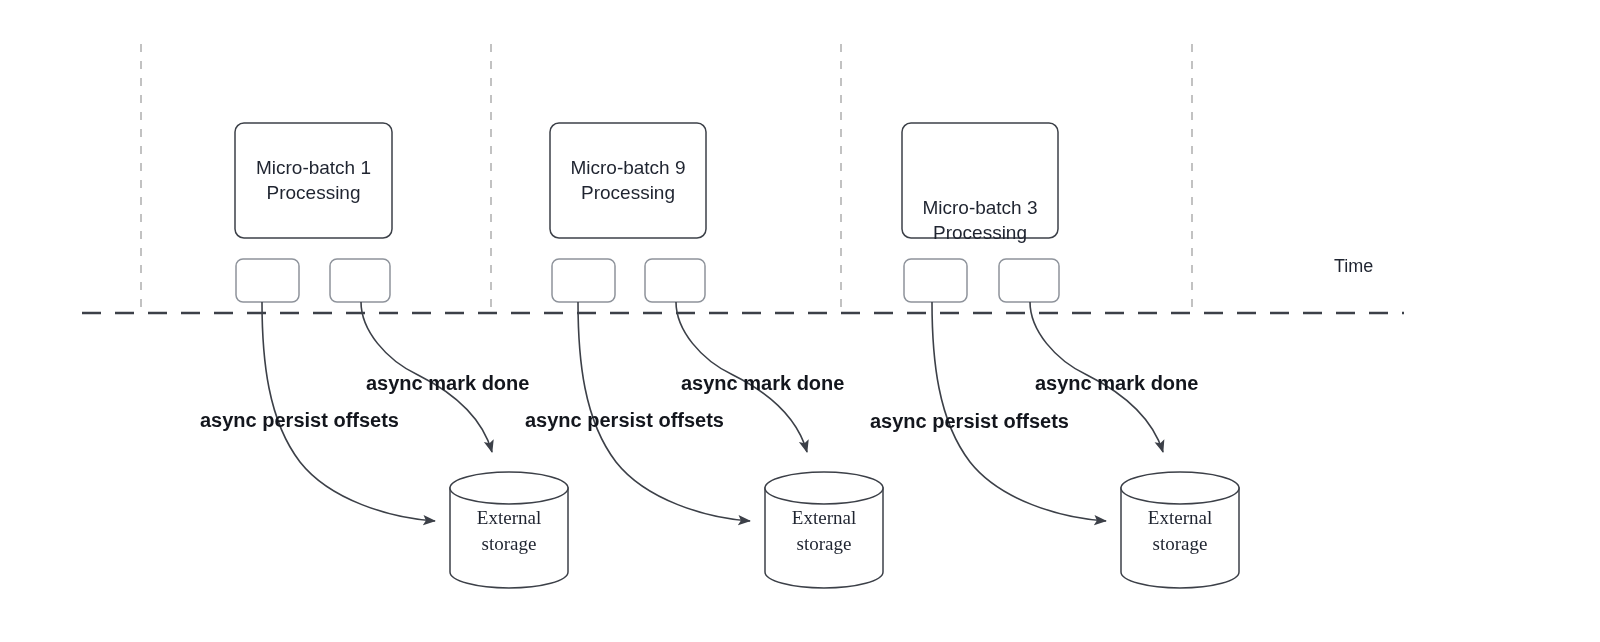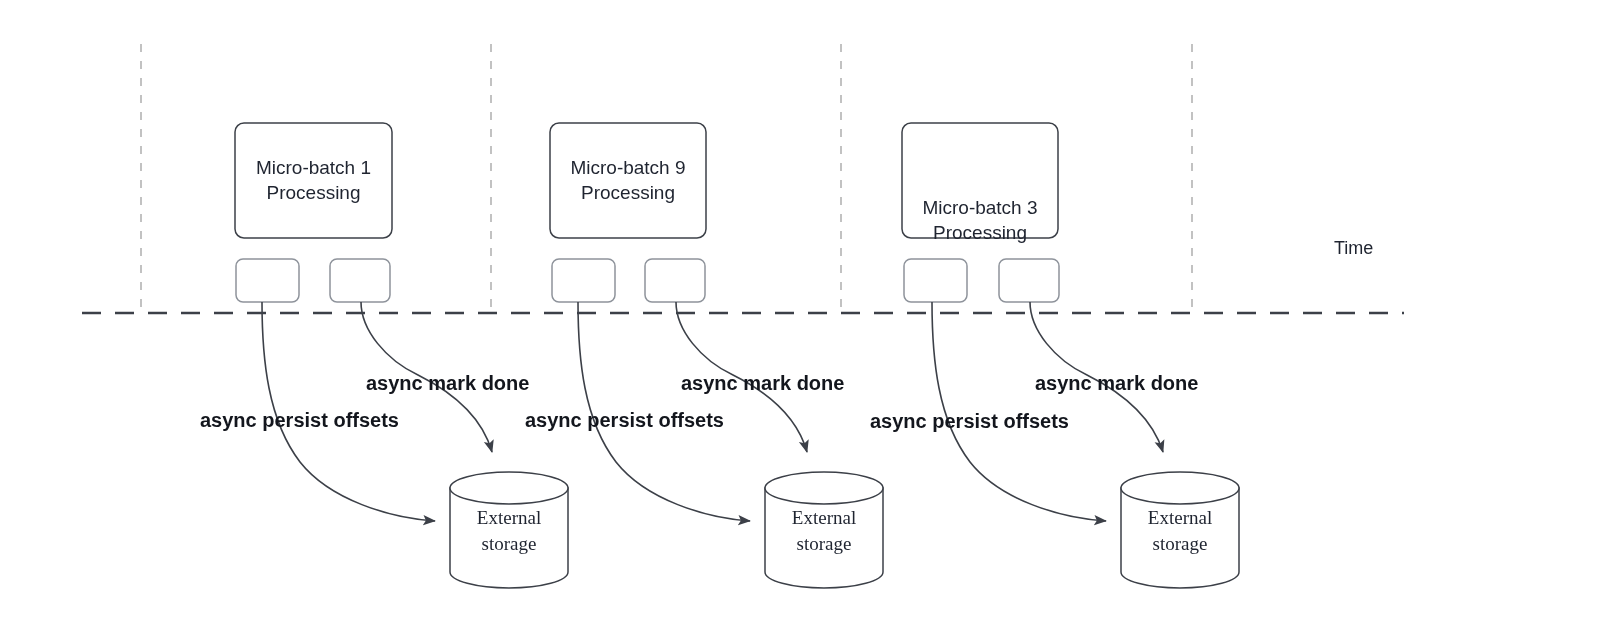--- a/index.html
+++ b/index.html
@@ -132,15 +132,15 @@
 
   <div class="cyl-label" style="left:765px; top:505px; width:118px;"><span>External</span><br><span>storage</span></div>
 
   <div class="box-label" style="left:902px; top:155px; width:156px;margin-top:40px;"><span>Micro-batch 3</span><br><span>Processing</span></div>
 
   <div class="edge-label" style="left:1035px; top:372px;">async mark done</div>
   <div class="edge-label" style="left:870px; top:410px;">async persist offsets</div>
 
   <div class="cyl-label" style="left:1121px; top:505px; width:118px;"><span>External</span><br><span>storage</span></div>
 
-  <div class="time-label" style="left:1334px; top:238px;">Time</div>
+  <div class="time-label" style="left:1334px; top:256px;">Time</div>
 
 </div>
 
 </body></html>

